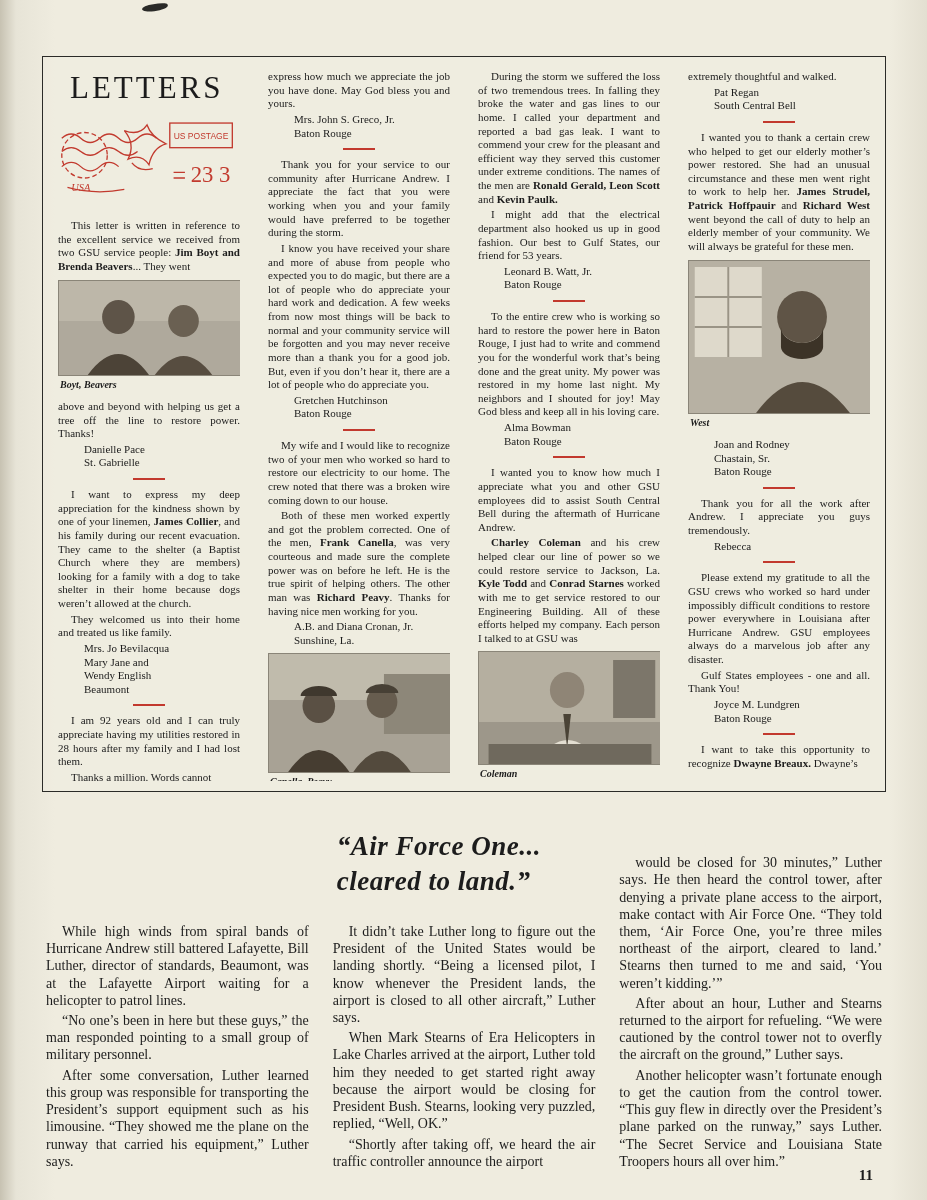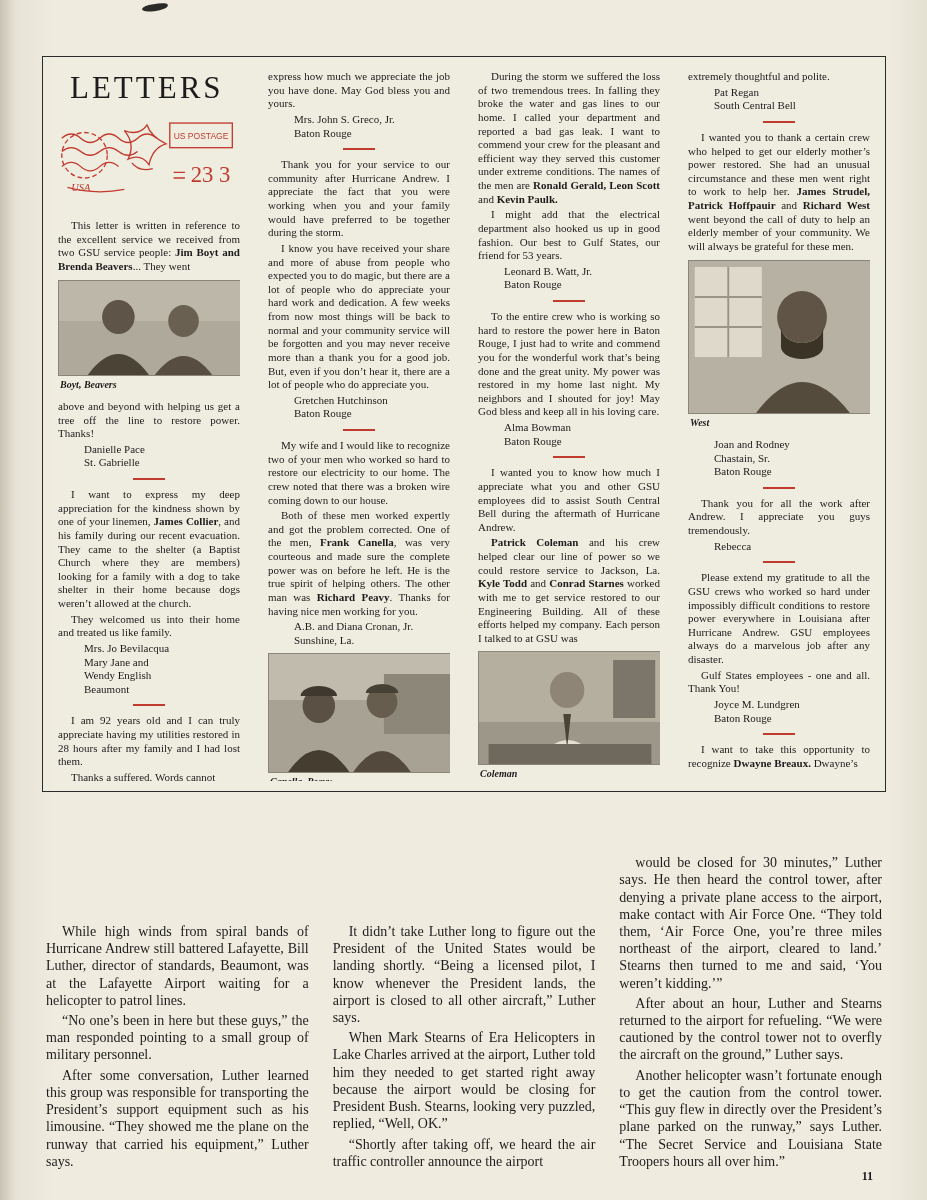--- a/index.html
+++ b/index.html
@@ -28,21 +28,21 @@
   .story{
     position:absolute;left:46px;top:801px;width:836px;height:372px;
     display:flex;gap:24px;font-size:14px;line-height:1.23;overflow:hidden;align-items:flex-end;
   }
   .scol{flex:1;min-width:0;}
   .scol .p{text-indent:16px;margin:0 0 3px 0;}
   .pullquote{
     font-style:italic;font-weight:bold;font-size:27px;line-height:1.3;
     white-space:pre-line;margin:4px 0 24px 4px;letter-spacing:0.5px;
   }
-  .page-number{position:absolute;right:54px;bottom:16px;font-weight:bold;font-size:12px;}
+  .page-number{position:absolute;right:54px;bottom:16px;font-weight:bold;font-size:15px;}
   b{font-weight:bold;}
 </style>
 </head>
 <body>
 
 <div class="speck"></div>
 
 <div class="letters-box">
 
   <div class="col">
@@ -88,21 +88,21 @@
 
     <p class="p"><span>I want to express my deep appreciation for the kindness shown by one of your linemen, </span><b>James Collier</b><span>, and his family during our recent evacuation. They came to the shelter (a Baptist Church where they are members) looking for a family with a dog to take shelter in their home because dogs weren’t allowed at the church.</span></p>
     <p class="p">They welcomed us into their home and treated us like family.</p>
     <div class="sig">Mrs. Jo Bevilacqua
 Mary Jane and
 Wendy English
 Beaumont</div>
     <div class="sep"></div>
 
     <p class="p">I am 92 years old and I can truly appreciate having my utilities restored in 28 hours after my family and I had lost them.</p>
-    <p class="p">Thanks a suffered. Words cannot</p>
+    <p class="p">Thanks a million. Words cannot</p>
   </div>
 
   <div class="col">
     <p class="p noindent">express how much we appreciate the job you have done. May God bless you and yours.</p>
     <div class="sig">Mrs. John S. Greco, Jr.
 Baton Rouge</div>
     <div class="sep"></div>
 
     <p class="p">Thank you for your service to our community after Hurricane Andrew. I appreciate the fact that you were working when you and your family would have preferred to be together during the storm.</p>
     <p class="p">I know you have received your share and more of abuse from people who expected you to do magic, but there are a lot of people who do appreciate your hard work and dedication. A few weeks from now most things will be back to normal and your community service will be forgotten and you may never receive more than a thank you for a good job. But, even if you don’t hear it, there are a lot of people who do appreciate you.</p>
@@ -137,38 +137,38 @@
     <div class="sig">Leonard B. Watt, Jr.
 Baton Rouge</div>
     <div class="sep"></div>
 
     <p class="p">To the entire crew who is working so hard to restore the power here in Baton Rouge, I just had to write and commend you for the wonderful work that’s being done and the great unity. My power was restored in my home last night. My neighbors and I shouted for joy! May God bless and keep all in his loving care.</p>
     <div class="sig">Alma Bowman
 Baton Rouge</div>
     <div class="sep"></div>
 
     <p class="p">I wanted you to know how much I appreciate what you and other GSU employees did to assist South Central Bell during the aftermath of Hurricane Andrew.</p>
-    <p class="p"><b>Patrick Coleman</b><span> and his crew helped clear our line of power so we could restore service to Jackson, La. </span><b>Kyle Todd</b><span> and </span><b>Conrad Starnes</b><span> worked with me to get service restored to our Engineering Building. All of these efforts helped my company. Each person I talked to at GSU was</span></p>
+    <p class="p"><b>Charley Coleman</b><span> and his crew helped clear our line of power so we could restore service to Jackson, La. </span><b>Kyle Todd</b><span> and </span><b>Conrad Starnes</b><span> worked with me to get service restored to our Engineering Building. All of these efforts helped my company. Each person I talked to at GSU was</span></p>
 
     <figure class="photo-wrap">
       <svg class="photo" height="112" viewBox="0 0 190 112" preserveAspectRatio="none">
         <rect width="190" height="112" fill="#9d978a"></rect>
         <rect x="0" y="0" width="190" height="70" fill="#b5afa0"></rect>
         <rect x="140" y="8" width="44" height="58" fill="#7c766a"></rect>
         <circle cx="92" cy="38" r="18" fill="#8f8576"></circle>
         <path d="M58,112 q34,-48 70,0 z" fill="#e3ded1"></path>
         <path d="M88,62 l8,0 l-4,34 z" fill="#4a4336"></path>
         <rect x="10" y="92" width="170" height="20" fill="#6f695d"></rect>
       </svg>
       <figcaption class="figcap">Coleman</figcaption>
     </figure>
   </div>
 
   <div class="col">
-    <p class="p noindent">extremely thoughtful and polite.</p>
+    <p class="p noindent">extremely thoughtful and walked.</p>
     <div class="sig">Pat Regan
 South Central Bell</div>
     <div class="sep"></div>
 
     <p class="p"><span>I wanted you to thank a certain crew who helped to get our elderly mother’s power restored. She had an unusual circumstance and these men went right to work to help her. </span><b>James Strudel, Patrick Hoffpauir</b><span> and </span><b>Richard West</b><span> went beyond the call of duty to help an elderly member of your community. We will always be grateful for these men.</span></p>
 
     <figure class="photo-wrap">
       <svg class="photo" height="152" viewBox="0 0 190 152" preserveAspectRatio="none">
         <rect width="190" height="152" fill="#b7b1a3"></rect>
         <rect x="6" y="6" width="70" height="90" fill="#ded9cb"></rect>
@@ -199,20 +199,22 @@
   </div>
 </div>
 
 <div class="story">
   <div class="scol">
     <p class="p">While high winds from spiral bands of Hurricane Andrew still battered Lafayette, Bill Luther, director of standards, Beaumont, was at the Lafayette Airport waiting for a helicopter to patrol lines.</p>
     <p class="p">“No one’s been in here but these guys,” the man responded pointing to a small group of military personnel.</p>
     <p class="p">After some conversation, Luther learned this group was responsible for transporting the President’s support equipment such as his limousine. “They showed me the plane on the runway that carried his equipment,” Luther says.</p>
   </div>
   <div class="scol">
+    <div class="pullquote">“Air Force One...
+cleared to land.”</div>
     <p class="p">It didn’t take Luther long to figure out the President of the United States would be landing shortly. “Being a licensed pilot, I know whenever the President lands, the airport is closed to all other aircraft,” Luther says.</p>
     <p class="p">When Mark Stearns of Era Helicopters in Lake Charles arrived at the airport, Luther told him they needed to get started right away because the airport would be closing for President Bush. Stearns, looking very puzzled, replied, “Well, OK.”</p>
     <p class="p">“Shortly after taking off, we heard the air traffic controller announce the airport</p>
   </div>
   <div class="scol">
     <p class="p noindent">would be closed for 30 minutes,” Luther says. He then heard the control tower, after denying a private plane access to the airport, make contact with Air Force One. “They told them, ‘Air Force One, you’re three miles northeast of the airport, cleared to land.’ Stearns then turned to me and said, ‘You weren’t kidding.’”</p>
     <p class="p">After about an hour, Luther and Stearns returned to the airport for refueling. “We were cautioned by the control tower not to overfly the aircraft on the ground,” Luther says.</p>
     <p class="p">Another helicopter wasn’t fortunate enough to get the caution from the control tower. “This guy flew in directly over the President’s plane parked on the runway,” says Luther. “The Secret Service and Louisiana State Troopers hours all over him.”</p>
   </div>
 </div>

